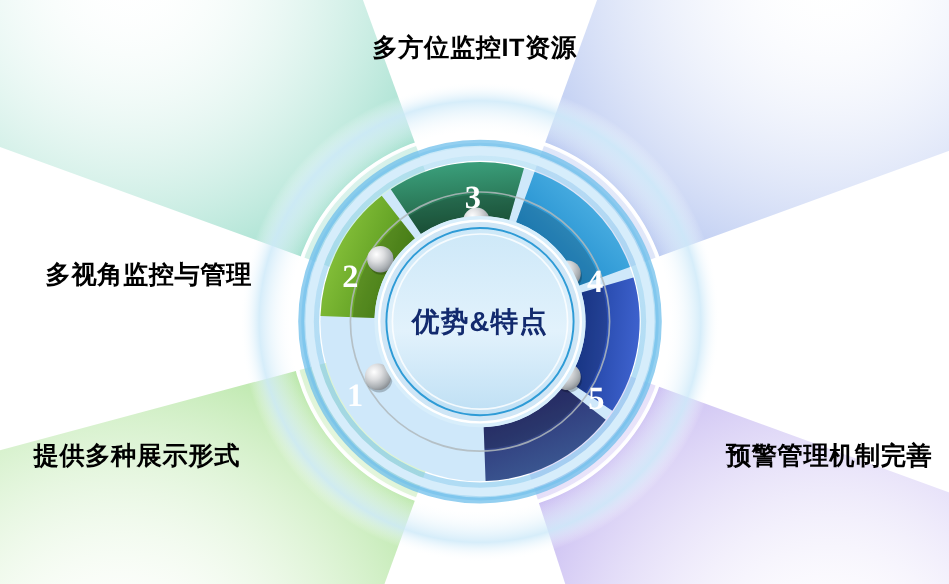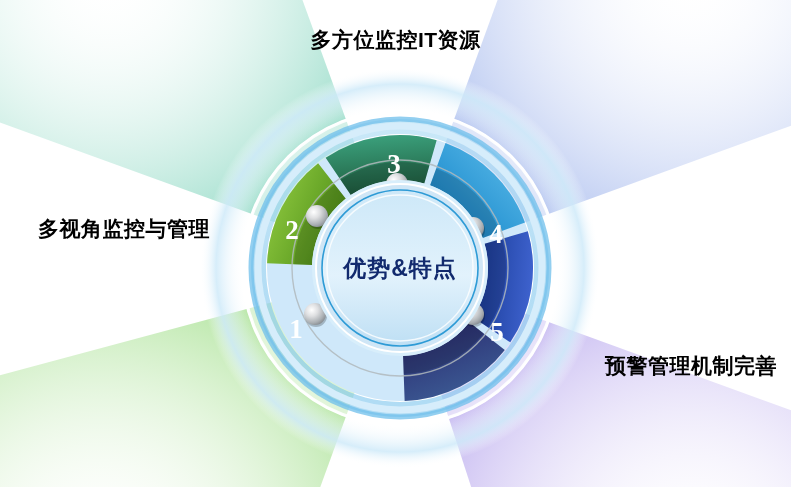--- a/index.html
+++ b/index.html
@@ -28,21 +28,21 @@
     font-weight: bold;
     font-size: 21px;
     color: #000000;
     white-space: nowrap;
     letter-spacing: 0.5px;
   }
   .cap-top     { left: 0; right: 0; top: 26px; text-align: center; }
   .cap-left-1  { left: 38px;  top: 171px; margin-top: 44px; }
   .cap-left-2  { left: 28px;  top: 366px; }
   .cap-right-1 { right: 18px; top: 171px; }
-  .cap-right-2 { right: 14px; top: 352px; }
+  .cap-right-2 { right: 14px; top: 366px; }
 
   .seg-num {
     font-family: "Liberation Serif", serif;
     font-weight: bold;
     font-size: 27px;
     fill: #ffffff;
   }
   .center-label {
     font-family: "Liberation Sans", sans-serif;
     font-weight: bold;
@@ -197,15 +197,16 @@
         <circle cx="400" cy="268" r="88" fill="#d8eefb"></circle>
         <circle cx="400" cy="268" r="84" fill="#cfe6f6" stroke="#ffffff" stroke-width="2"></circle>
         <circle cx="400" cy="268" r="78" fill="url(#discGrad)" stroke="#2e9bd6" stroke-width="1.6"></circle>
         <circle cx="400" cy="268" r="73" fill="none" stroke="#ffffff" stroke-width="1.4" stroke-opacity="0.8"></circle>
         <text x="400" y="270" class="center-label" text-anchor="middle" dominant-baseline="middle" fill="#122a6e">优势&amp;特点</text>
       </g>
   </svg>
 
   <div class="caption cap-top">多方位监控IT资源</div>
   <div class="caption cap-left-1">多视角监控与管理</div>
+  <div class="caption cap-left-2">提供多种展示形式</div>
   <div class="caption cap-right-2">预警管理机制完善</div>
 
 </div>
 
 </body></html>

